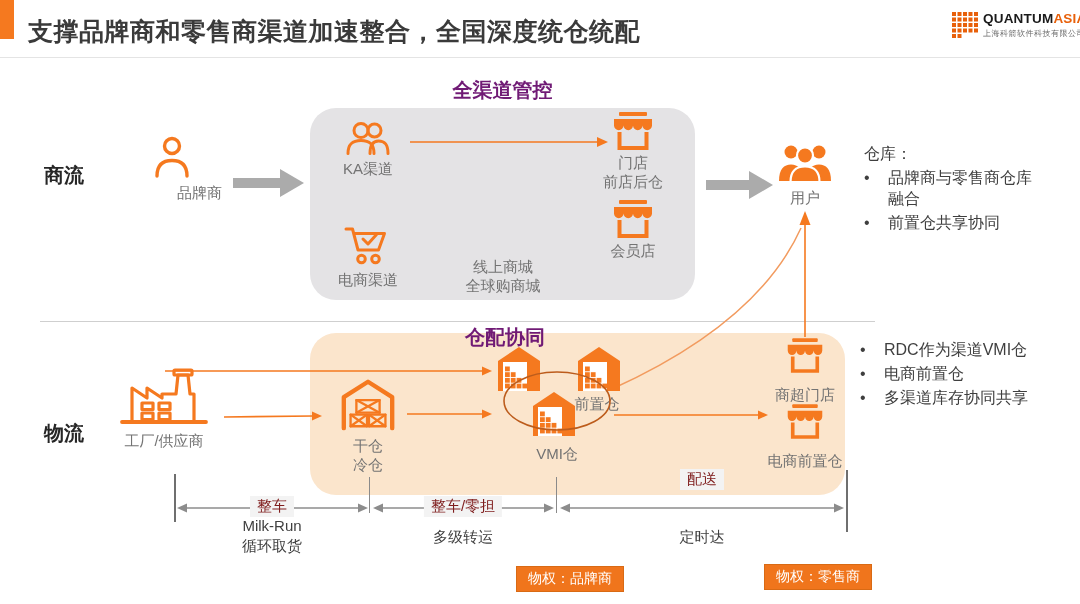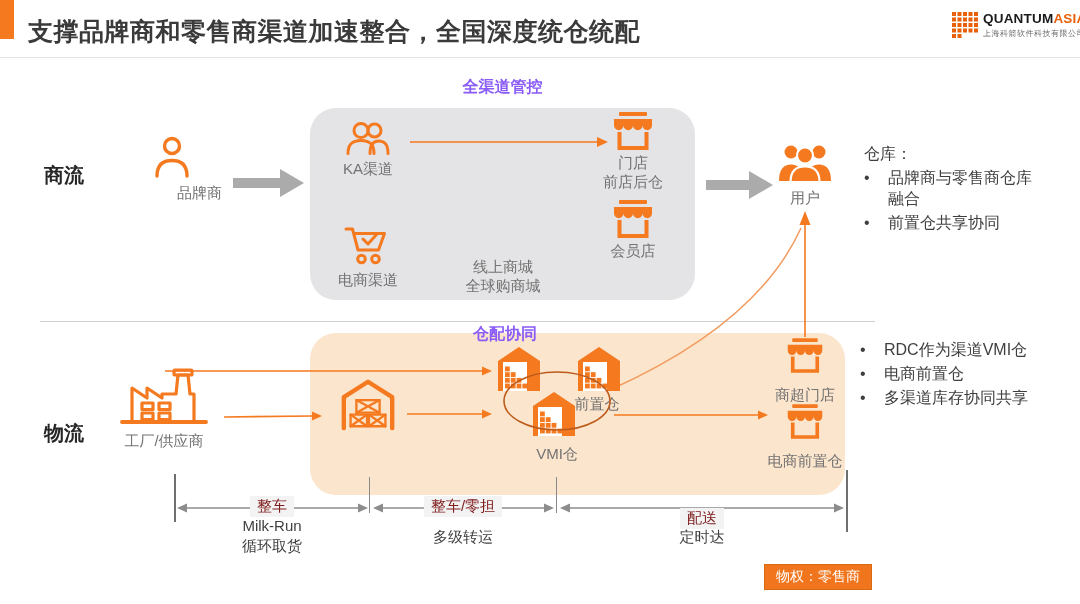--- a/index.html
+++ b/index.html
@@ -5,21 +5,21 @@
   html,body{margin:0;padding:0;background:#888;}
   #stage{
     position:relative;width:1080px;height:604px;background:#ffffff;overflow:hidden;
     font-family:"Liberation Sans","DejaVu Sans",sans-serif;color:#3f3f3f;
   }
   .abs{position:absolute;}
   .page-title{font-size:25px;font-weight:bold;color:#3a3a3a;letter-spacing:0.5px;white-space:nowrap;}
   .title-accent{background:#f5791f;}
   .title-rule{background:#e4e4e4;height:1px;}
   .flow-label{font-size:20px;font-weight:bold;color:#262626;}
-  .group-title{font-size:16px;font-weight:bold;color:#8b5cf6;text-align:center;z-index:3;}
+  .group-title{font-size:20px;font-weight:bold;color:#701a75;text-align:center;z-index:3;}
   .panel{border-radius:26px;z-index:1;}
   .panel-gray{background:#e4e3e5;}
   .panel-orange{background:#fbe5cc;}
   .label{font-size:15px;color:#737373;text-align:center;line-height:19px;z-index:3;}
   .icon{z-index:3;}
   .note{font-size:16px;color:#3f3f3f;line-height:21px;z-index:3;}
   .note .note-title{white-space:nowrap;}
   .note ul{list-style:none;margin:3px 0 0;padding:0;}
   .note li{display:flex;margin-top:3px;}
   .note li .dot{width:24px;flex:none;}
@@ -255,20 +255,24 @@
           <rect x="19" y="25" width="24" height="13"></rect>
           <path d="M19 25 L43 38 M43 25 L19 38"></path>
           <rect x="13" y="40" width="17" height="12"></rect>
           <path d="M13 40 L30 52 M30 40 L13 52"></path>
           <rect x="32" y="40" width="17" height="12"></rect>
           <path d="M32 40 L49 52 M49 40 L32 52"></path>
         </g>
       </g>
     </svg>
   </div>
+  <div class="abs label" style="left:318px;top:436px;width:100px;">
+    <div>干仓</div>
+    <div>冷仓</div>
+  </div>
 
   <div class="abs icon" style="left:496px;top:345px;">
     <svg width="46" height="46" viewBox="0 0 46 46">
       <path d="M2 46 V16 L23 2 L44 16 V46 Z" fill="#f5791f"></path>
       <rect x="7" y="17" width="24" height="29" fill="#fff"></rect>
       <g fill="#f5791f">
         <rect x="9" y="21.5" width="4.8" height="4.8"></rect>
         <rect x="9" y="27.2" width="4.8" height="4.8"></rect>
           <rect x="14.8" y="27.2" width="4.8" height="4.8"></rect>
         <rect x="9" y="32.9" width="4.8" height="4.8"></rect>
@@ -360,24 +364,25 @@
     <ellipse cx="557" cy="401" rx="53" ry="29" stroke="#bc5c1c" stroke-width="1.6" fill="none"></ellipse>
   </svg>
 
   <div class="abs tick tick-strong" style="left:174px;top:474px;width:2px;height:48px;"></div>
   <div class="abs tick" style="left:369px;top:477px;width:1px;height:36px;"></div>
   <div class="abs tick" style="left:556px;top:477px;width:1px;height:36px;"></div>
   <div class="abs tick tick-strong" style="left:846px;top:470px;width:2px;height:62px;"></div>
 
   <div class="abs chip" style="left:272px;top:496px;">整车</div>
   <div class="abs chip" style="left:463px;top:496px;">整车/零担</div>
-  <div class="abs chip" style="left:702px;top:508px;text-align:right;">配送</div>
+  <div class="abs chip" style="left:702px;top:469px;text-align:right;">配送</div>
 
   <div class="abs sub" style="left:272px;top:516px;">
     <div>Milk-Run</div>
     <div>循环取货</div>
   </div>
   <div class="abs sub" style="left:463px;top:527px;">多级转运</div>
   <div class="abs sub" style="left:702px;top:527px;">定时达</div>
 
+  <div class="abs badge" style="left:516px;top:566px;">物权：品牌商</div>
   <div class="abs badge" style="left:764px;top:564px;">物权：零售商</div>
 
 </div>
 
 </body></html>

